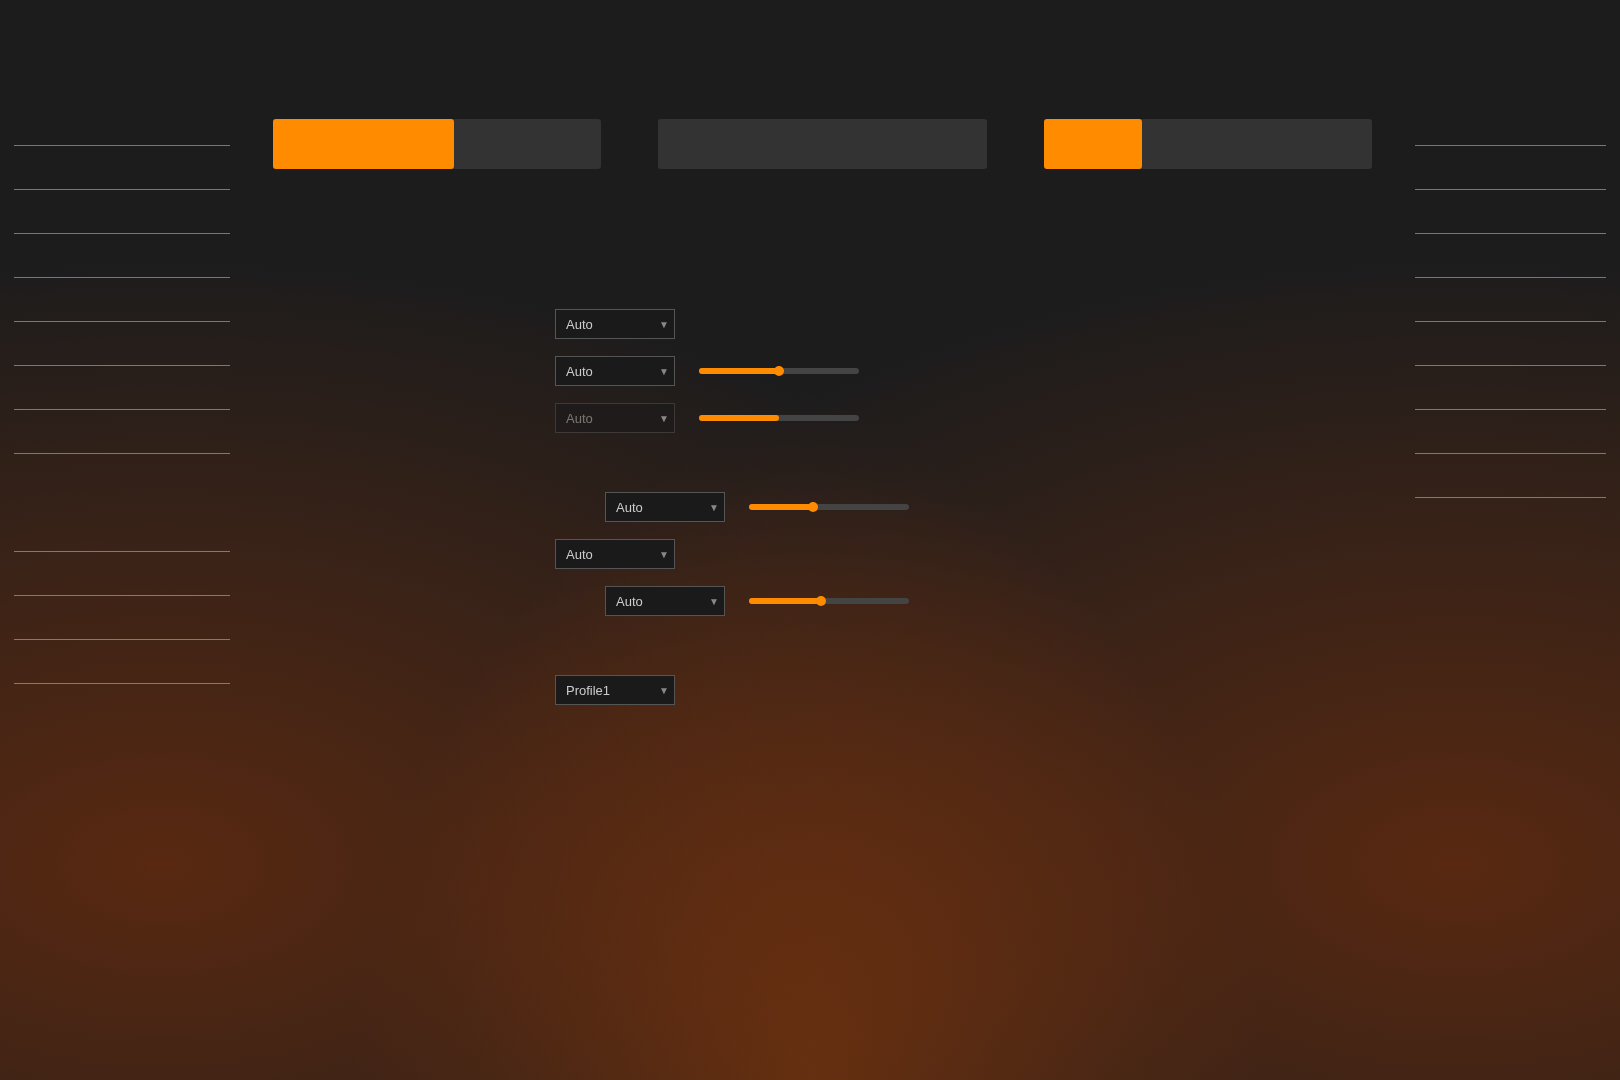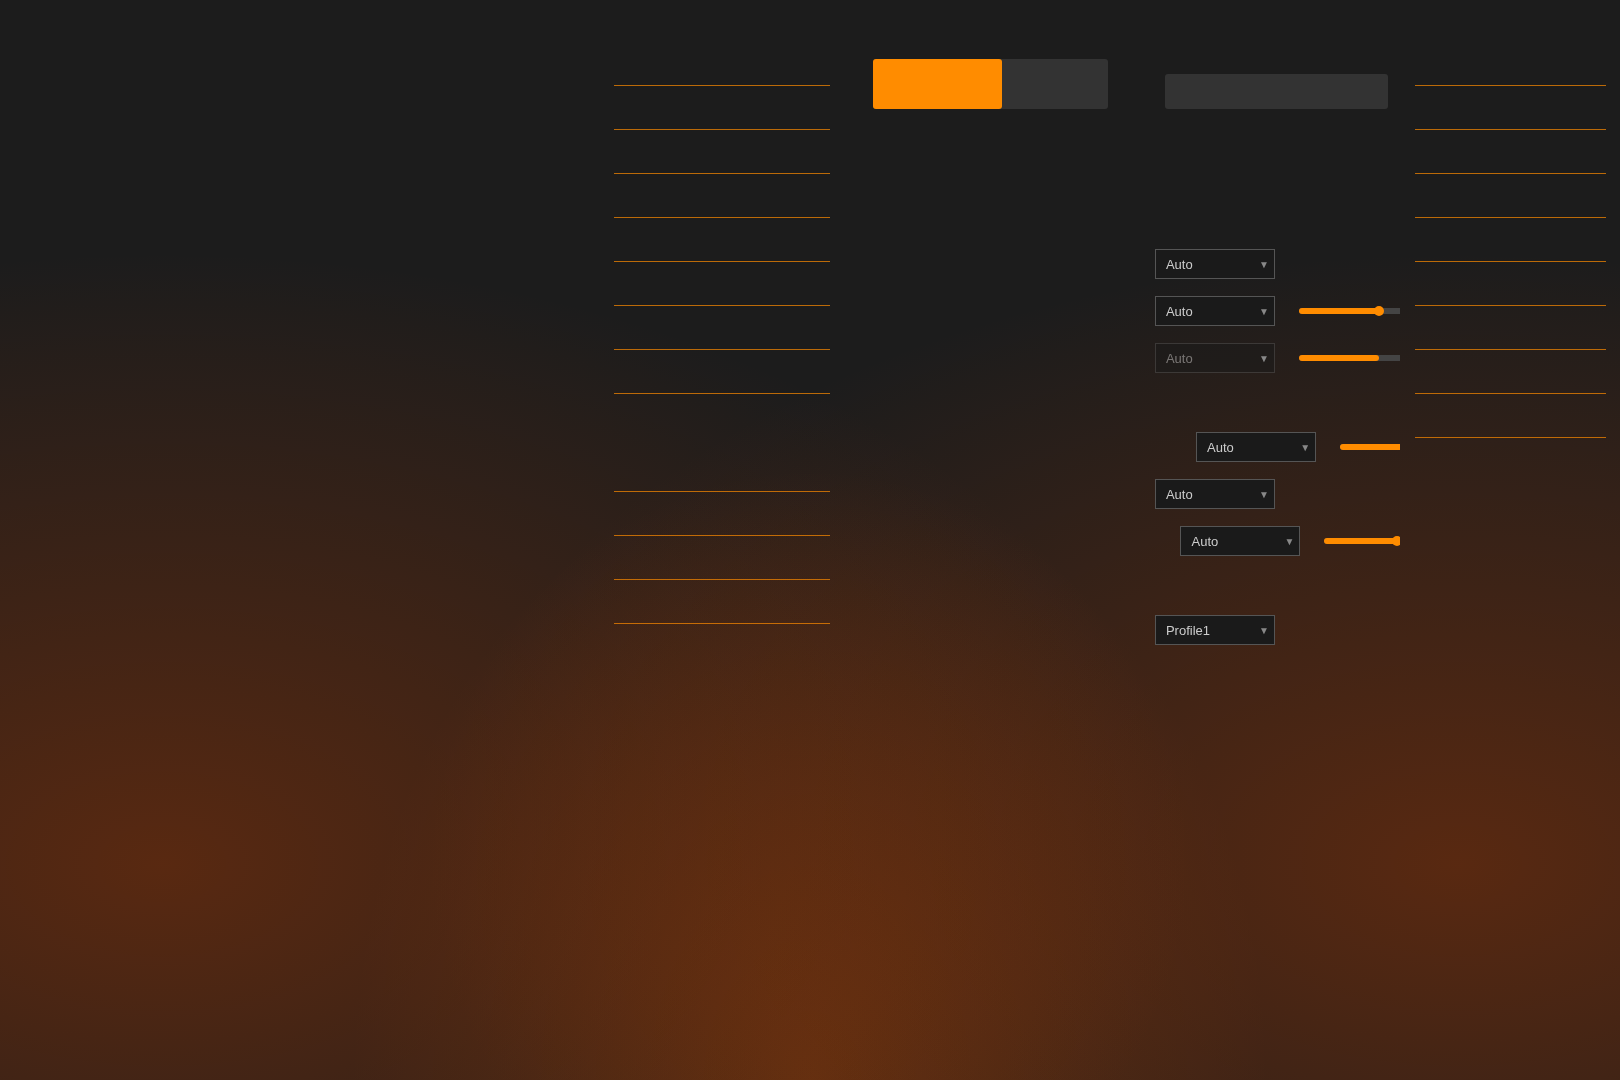--- a/index.html
+++ b/index.html
@@ -23,21 +23,21 @@
                   #1c1c1c;
       z-index: 0;
     }
 
     .main-container {
       position: relative;
       z-index: 1;
       width: 1620px;
       height: 1080px;
       display: flex;
-      flex-direction: row;
+      flex-direction: column;
     }
 
     
     .topbar {
       background: #111;
       height: 60px;
       display: flex;
       align-items: center;
       padding: 0 20px;
       border-bottom: 1px solid #333;

